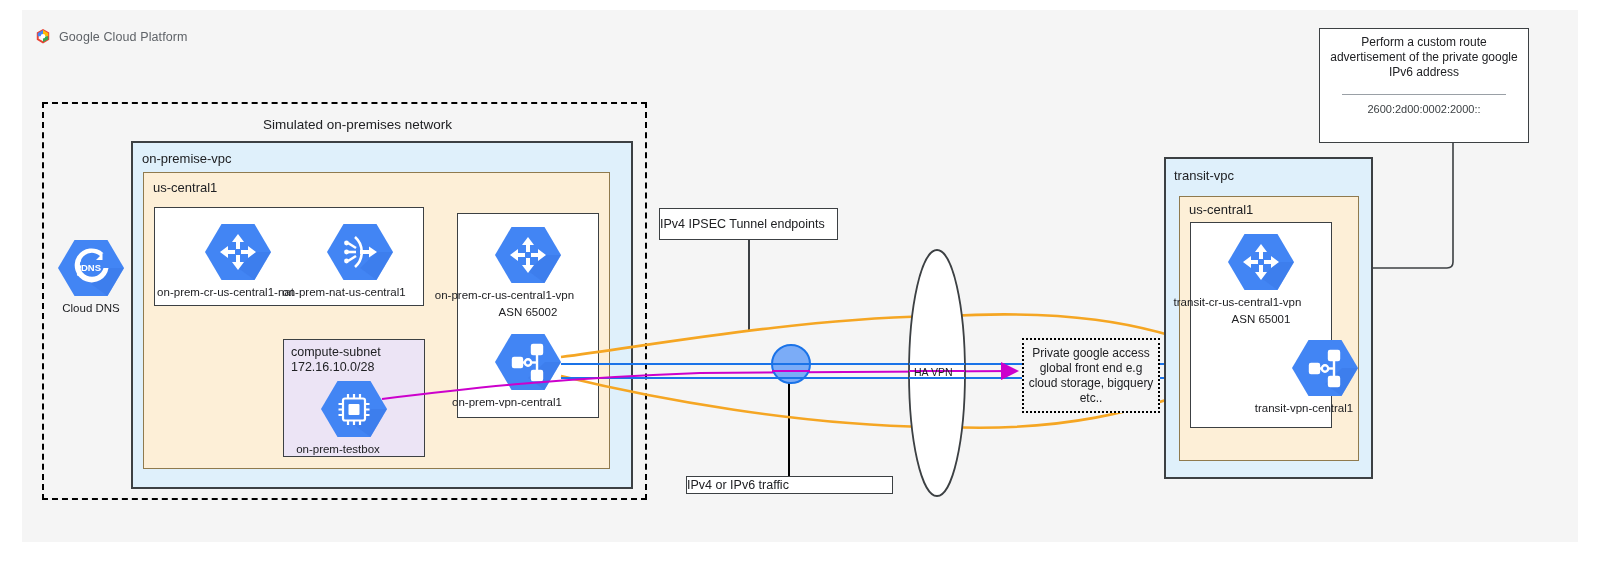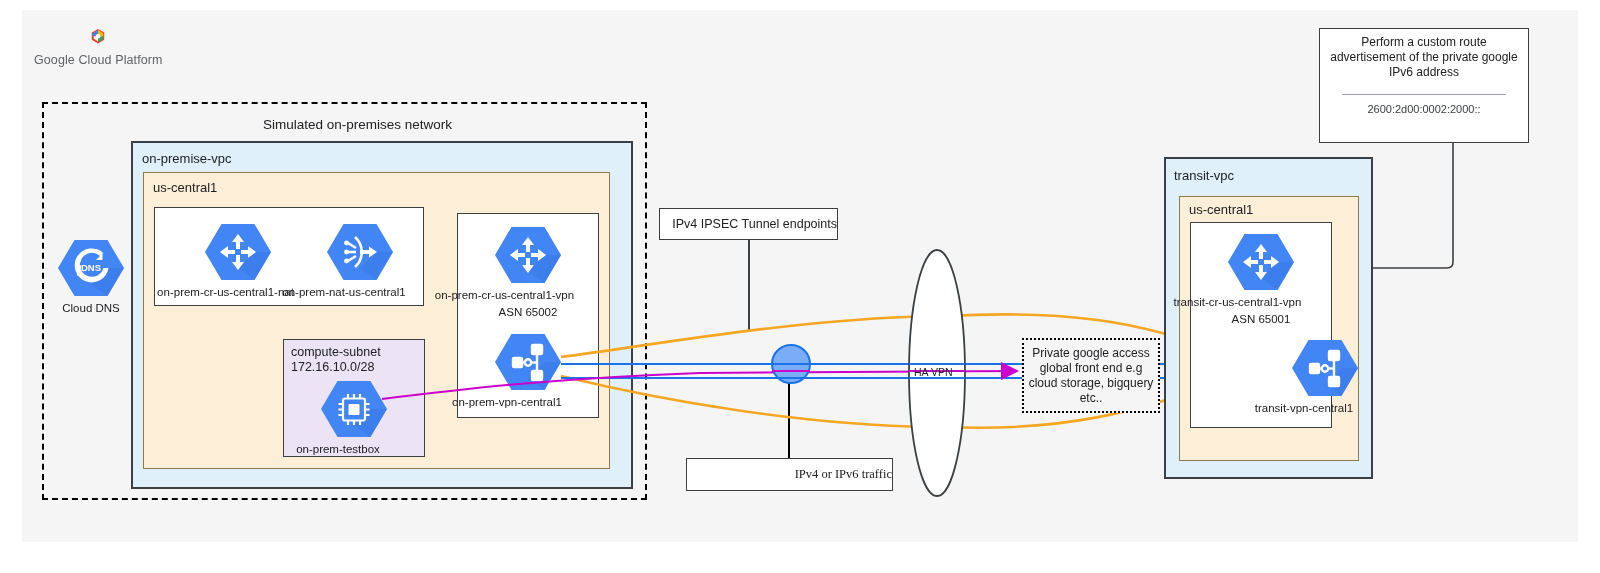--- a/index.html
+++ b/index.html
@@ -1,21 +1,21 @@
 <!DOCTYPE html>
 <html><head>
 <meta charset="utf-8">
 <style>
   html,body{margin:0;padding:0;background:#ffffff;}
   body{font-family:"Liberation Sans","DejaVu Sans",sans-serif;}
   #canvas{position:relative;width:1600px;height:573px;background:#ffffff;overflow:hidden;}
   .page-bg{position:absolute;left:22px;top:10px;width:1556px;height:532px;background:#f5f5f5;}
 
   
-  .gcp-header{position:absolute;left:34px;top:28px;display:flex;align-items:center;gap:7px;flex-direction:column;}
+  .gcp-header{position:absolute;left:34px;top:28px;display:flex;align-items:center;gap:7px;}
   .gcp-logo{width:18px;height:18px;flex:0 0 auto;}
   .gcp-title{font-size:12.5px;color:#5f6368;letter-spacing:.1px;}
 
   
   .box{position:absolute;box-sizing:border-box;}
   .dashed-outer{border:2px dashed #000;background:transparent;}
   .vpc{background:#dff0fb;border:2px solid #3c4043;}
   .region{background:#fdefd7;border:1.5px solid #8f7a4e;}
   .plainbox{background:#ffffff;border:1.5px solid #3c4043;}
   .subnet{background:#ece4f5;border:1.5px solid #3c4043;}
@@ -30,21 +30,21 @@
   
   .node{position:absolute;display:flex;flex-direction:column;align-items:center;}
   .hexwrap{width:66px;height:60px;position:relative;}
   .hexwrap svg{display:block;}
   .node .caption{position:relative;margin-top:3px;}
 
   .note-text{font-size:12px;color:#202124;text-align:center;line-height:15px;padding:6px 8px;box-sizing:border-box;}
   .note-sep{height:1px;background:#9aa0a6;margin:8px 22px 8px 22px;}
   .note-sub{font-size:11px;color:#3c4043;text-align:center;}
 
-  .center-note{display:flex;align-items:center;justify-content:flex-end;text-align:center;font-size:12.5px;color:#202124;}
+  .center-note{display:flex;align-items:center;justify-content:flex-start;text-align:center;font-size:12.5px;color:#202124;}
   .pga-text{font-size:12px;line-height:15px;color:#202124;text-align:center;}
 
   .havpn-label{position:absolute;font-size:10.5px;color:#202124;background:transparent;}
 
   svg.wires{position:absolute;left:0;top:0;width:1600px;height:573px;pointer-events:none;}
 </style>
 </head>
 <body>
 
 <div id="canvas">
@@ -226,21 +226,21 @@
     <line x1="772" y1="378" x2="810" y2="378" stroke="#1a73e8" stroke-width="2"></line>
     <line x1="772" y1="371" x2="810" y2="371" stroke="#cc00cc" stroke-width="2"></line>
   </svg>
 
   <div class="havpn-label" style="left:914px;top:366px;">HA VPN</div>
 
   <div class="box note center-note" style="left:659px;top:208px;width:179px;height:32px;">
     <span>IPv4 IPSEC Tunnel endpoints</span>
   </div>
 
-  <div class="box note center-note" style="left:686px;top:458px;width:207px;height:33px;font-family:Liberation Serif, serif;">
+  <div class="box note center-note" style="left:686px;top:476px;width:207px;height:18px;">
     <span>IPv4 or IPv6 traffic</span>
   </div>
 
   <div class="box dotted-box" style="left:1022px;top:328px;width:138px;height:75px;display:flex;align-items:center;justify-content:center;margin-top:10px;">
     <div class="pga-text">Private google access global front end e.g cloud storage, bigquery etc..</div>
   </div>
 
   <div class="box note" style="left:1319px;top:28px;width:210px;height:115px;">
     <div class="note-text">Perform a custom route advertisement of the private google IPv6 address</div>
     <div class="note-sep"></div>

